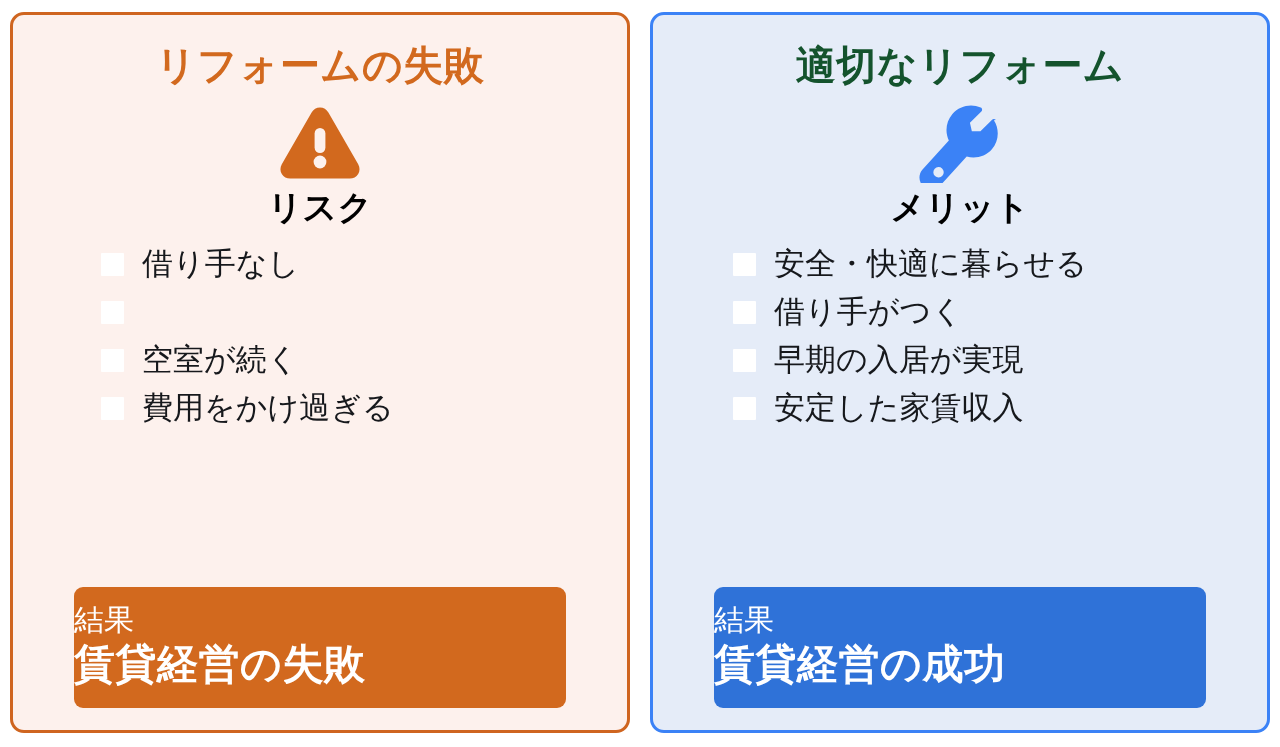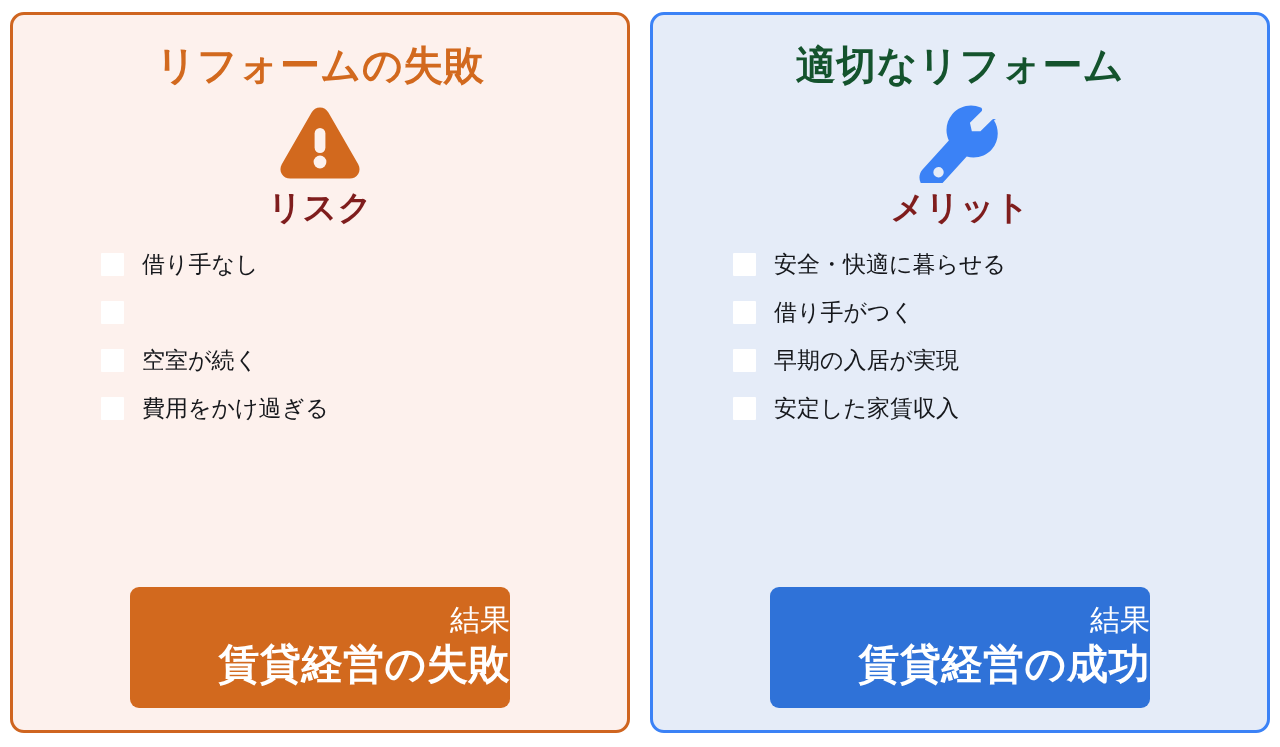--- a/index.html
+++ b/index.html
@@ -65,21 +65,21 @@
     height: 86px;
     display: flex;
     align-items: center;
     justify-content: center;
     margin: 6px 0 2px 0;
   }
 
   .section-heading {
     font-size: 34px;
     font-weight: bold;
-    color: #7f1d1d;
+    color: #000000;
     margin: 2px 0 14px 0;
     text-align: center;
     line-height: 1.1;
   }
 
   .check-list {
     list-style: none;
     margin: 0;
     padding: 0;
     width: 100%;
@@ -100,32 +100,32 @@
 
   .checkbox {
     width: 23px;
     height: 23px;
     background: #ffffff;
     border-radius: 1px;
     flex: 0 0 auto;
   }
 
   .check-label {
-    font-size: 23px;
+    font-size: 31px;
     color: #16181c;
     line-height: 1.05;
     white-space: nowrap;
   }
 
   .result-box {
     margin-top: auto;
-    width: 380px;
+    width: 492px;
     border-radius: 9px;
     color: #ffffff;
-    text-align: right;
+    text-align: left;
     padding: 14px 0 18px 0;
     box-sizing: border-box;
   }
   .fail .result-box { background: #d2691e; }
   .good .result-box { background: #2f72d8; }
 
   .result-label {
     font-size: 30px;
     font-weight: normal;
     line-height: 1.25;

